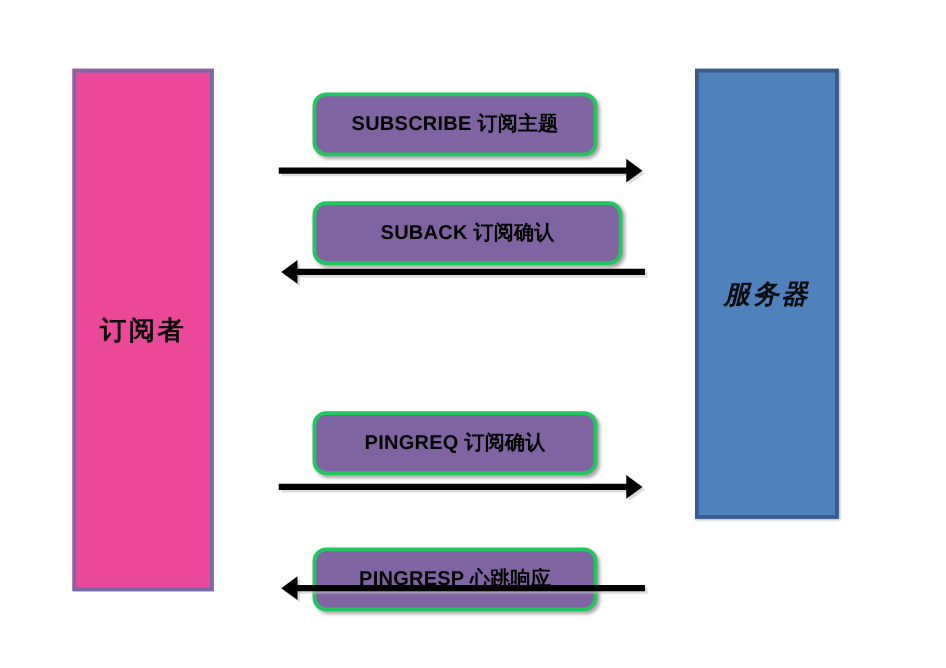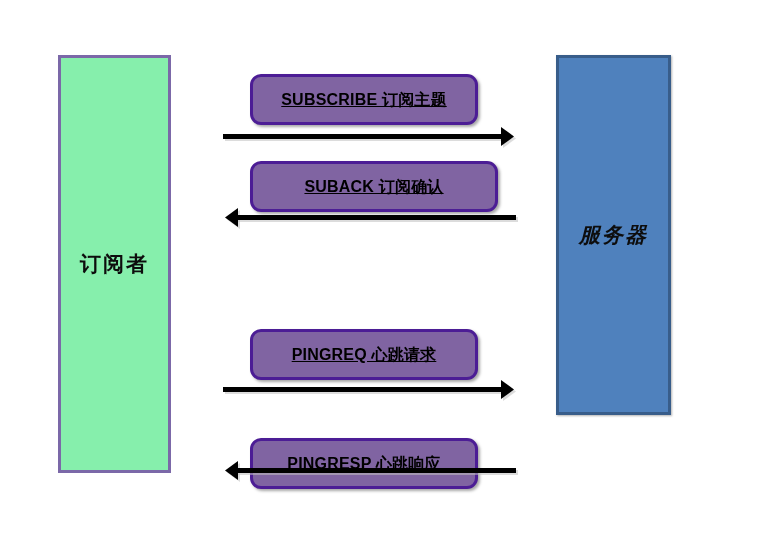--- a/index.html
+++ b/index.html
@@ -34,21 +34,21 @@
     color: #0d0d0d;
     letter-spacing: 2px;
     text-align: center;
     line-height: 1.2;
   }
   #participant-subscriber {
     left: 58px;
     top: 55px;
     width: 113px;
     height: 418px;
-    background: #86efac;
+    background: #ec4899;
     border: 3px solid #7b68a8;
   }
   #participant-server {
     left: 556px;
     top: 55px;
     width: 115px;
     height: 360px;
     background: #4f81bd;
     border: 3px solid #385d8a;
     box-shadow: 1px 1px 2px rgba(0,0,0,0.30);
@@ -74,27 +74,26 @@
     display: block;
     overflow: visible;
   }
 
   
   .message-chip {
     position: absolute;
     box-sizing: border-box;
     height: 51px;
     background: #8064a2;
-    border: 3px solid #4c1d95;
+    border: 3px solid #22c55e;
     border-radius: 11px;
     display: flex;
     align-items: center;
     justify-content: center;
     box-shadow: 2px 2px 3px rgba(0,0,0,0.35);
-    text-decoration: underline;
   }
   .message-chip .chip-text {
     font-family: "Liberation Sans", "DejaVu Sans", sans-serif;
     font-size: 16px;
     font-weight: 700;
     color: #000000;
     white-space: nowrap;
     line-height: 1;
     letter-spacing: 0.2px;
   }
@@ -139,21 +138,21 @@
           <path d="M 20 1 L 7 10.5 L 20 20 Z" fill="#bfbfbf" opacity="0.55"></path>
         </g>
         <rect x="18" y="8" width="280" height="5" fill="#000000"></rect>
         <path d="M 20 1 L 7 10.5 L 20 20 Z" fill="#000000"></path>
       </svg>
     </div>
   </div>
 
   <div class="message-row" style="top:0;">
     <div class="message-chip" style="left:250px; top:329px; width:228px;">
-      <span class="chip-text">PINGREQ 心跳请求</span>
+      <span class="chip-text">PINGREQ 订阅确认</span>
     </div>
     <div class="arrow" style="top:379px;">
       <svg width="302" height="24" viewBox="0 0 302 24">
         <g transform="translate(2,2)">
           <rect x="5" y="8" width="283" height="5" fill="#bfbfbf" opacity="0.55"></rect>
           <path d="M 283 1 L 296 10.5 L 283 20 Z" fill="#bfbfbf" opacity="0.55"></path>
         </g>
         <rect x="5" y="8" width="283" height="5" fill="#000000"></rect>
         <path d="M 283 1 L 296 10.5 L 283 20 Z" fill="#000000"></path>
       </svg>

